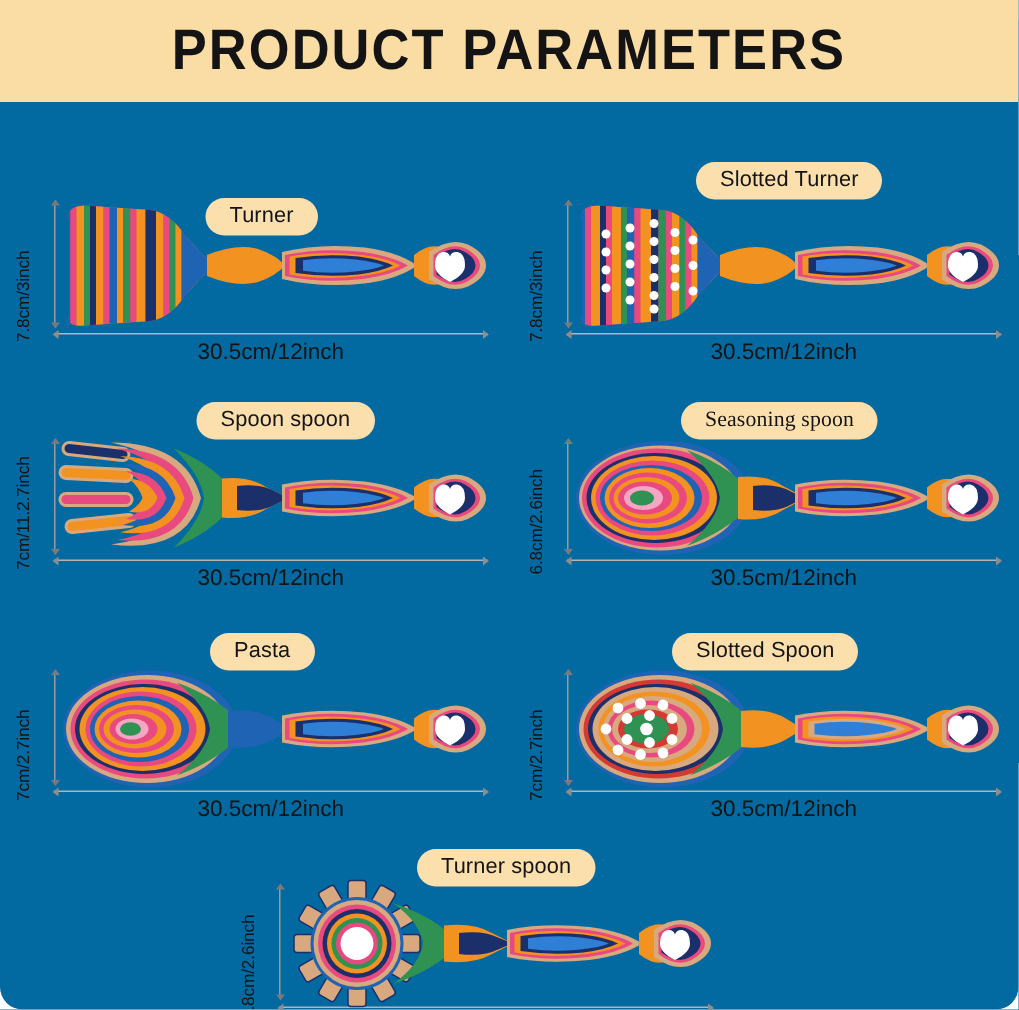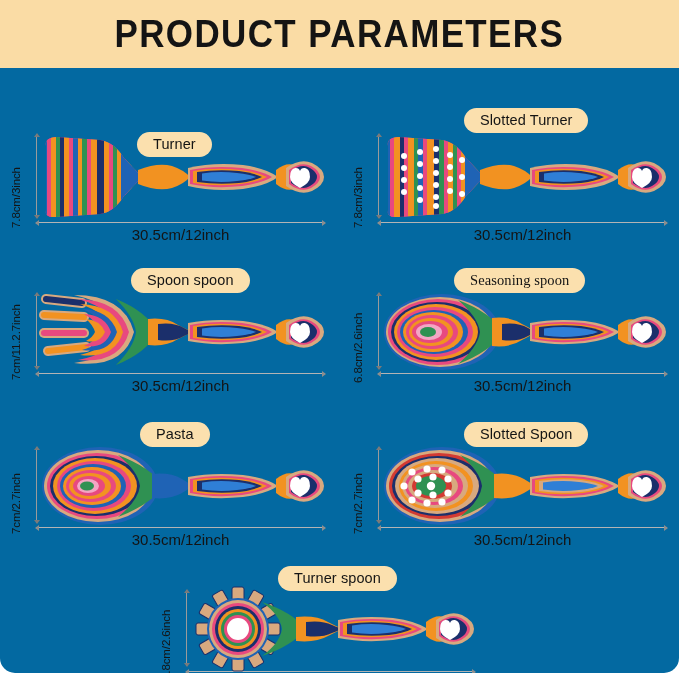--- a/index.html
+++ b/index.html
@@ -370,21 +370,21 @@
         <path d="M238 34 Q248 26 256 29 Q262 32 264 41 Q262 50 256 53 Q248 56 238 48 Z" fill="#f29221"></path>
         <path d="M248 32 Q262 22 274 27 Q286 33 286 41 Q286 49 274 55 Q262 60 248 50 Z" fill="#d8a97f"></path>
         <path d="M251 34 Q263 25 273 30 Q282 35 282 41 Q282 47 273 52 Q263 57 251 48 Z" fill="#e8497f"></path>
         <path d="M253 35 Q264 27 272 32 Q279 36 279 41 Q279 46 272 50 Q264 55 253 47 Z" fill="#1b2f6b"></path>
         <path d="M272 41 Q272 33 267 32 Q263 31.5 262 35 Q261 31.5 257 32 Q252 33 252 41 Q252 47 262 52 Q272 47 272 41 Z" fill="#ffffff"></path>
       </g>
     </svg>
   </div>
 
   <div class="cell" style="left:340px;top:412px;">
-    <div class="pill" style="left:124px;top:10px;">Slotted Spoon</div>
+    <div class="pill" style="left:108px;top:10px;">Slotted Spoon</div>
     <div class="vdim" style="left:38px;top:35px;height:76px;"></div>
     <div class="vlabel" style="left:24px;top:110px;">7cm/2.7inch</div>
     <div class="hdim" style="left:38px;top:115px;width:289px;"></div>
     <div class="hlabel" style="left:38px;top:119px;width:289px;">30.5cm/12inch</div>
 
     <svg class="art" style="left:40px;top:33px;" width="290" height="82" viewBox="0 0 290 82">
       <g>
         <ellipse cx="62" cy="41" rx="58" ry="39" fill="#1f63b5"></ellipse>
         <ellipse cx="60" cy="41" rx="54" ry="36" fill="#d8a97f"></ellipse>
         <ellipse cx="59" cy="41" rx="50" ry="33" fill="#d33a33"></ellipse>

